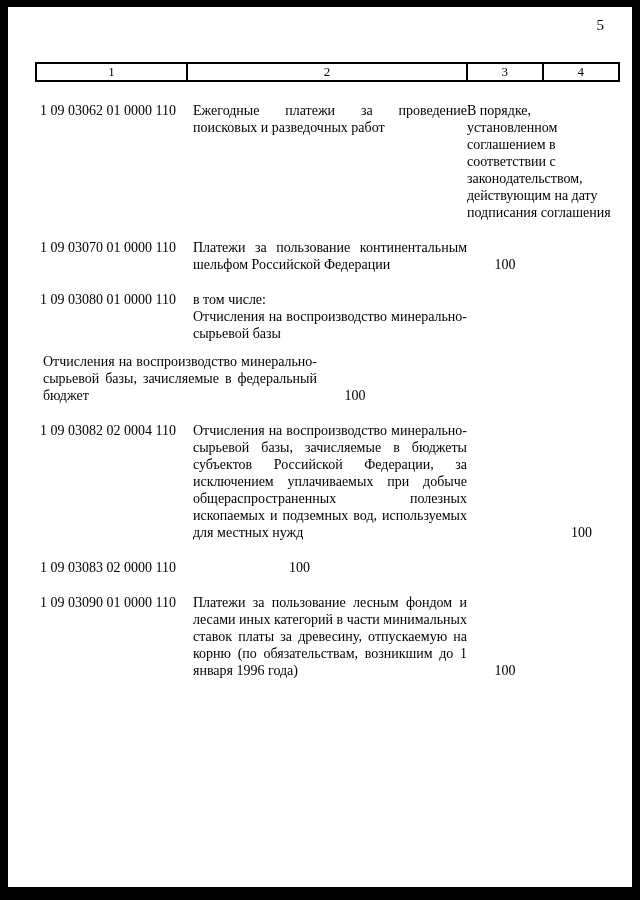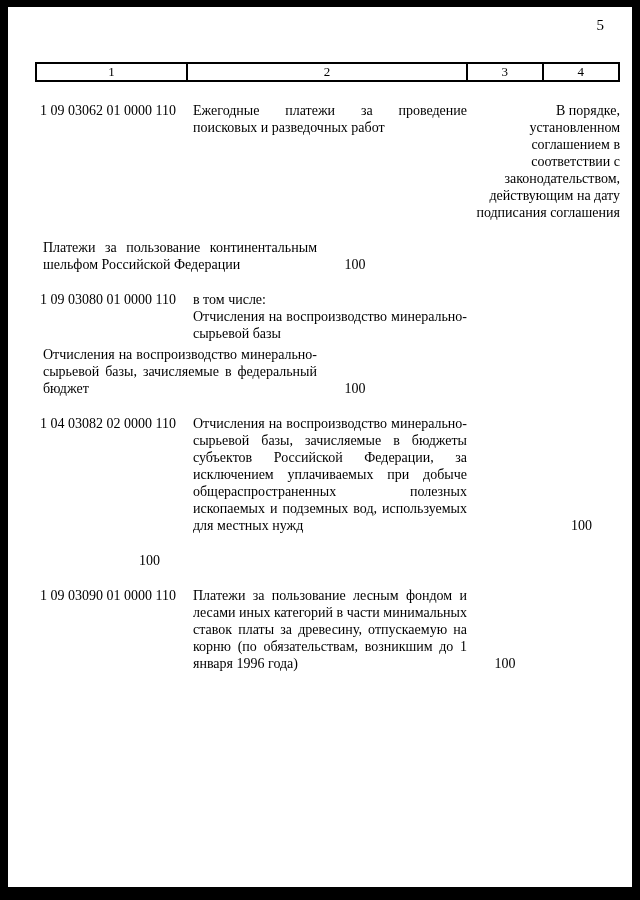--- a/index.html
+++ b/index.html
@@ -48,21 +48,21 @@
   .hc3 { width: 76px;  border-left: 2px solid #000; }
   .hc4 { width: 77px;  border-left: 2px solid #000; }
 
   
   .row {
     display: flex;
     margin-bottom: 18px;
     font-size: 14px;
     line-height: 17px;
   }
-  .row.tight { margin-bottom: 4px; }
+  .row.tight { margin-bottom: 11px; }
   .c1 {
     width: 150px;
     box-sizing: border-box;
     padding-left: 5px;
     white-space: nowrap;
   }
   .c2 {
     width: 282px;
     box-sizing: border-box;
     padding-left: 8px;
@@ -76,21 +76,21 @@
     justify-content: center;
   }
   .c4 {
     width: 77px;
     display: flex;
     align-items: flex-end;
     justify-content: center;
   }
   .note {
     width: 153px;
-    text-align: right;
+    text-align: left;
   }
 </style>
 </head>
 <body>
 
 <div class="scan">
   <div class="page">
 
     <div class="page-number">5</div>
 
@@ -103,20 +103,21 @@
         <div class="hcell hc4">4</div>
       </div>
 
       <div class="row">
         <div class="c1">1 09 03062 01 0000 110</div>
         <div class="c2">Ежегодные платежи за проведение поисковых и разведочных работ</div>
         <div class="note">В порядке, установленном соглашением в соответствии с законодательством, действующим на дату подписания соглашения</div>
       </div>
 
       <div class="row">
+        <div class="c1">1 09 03070 01 0000 110</div>
         <div class="c2">Платежи за пользование континентальным шельфом Российской Федерации</div>
         <div class="c3">100</div>
         <div class="c4"></div>
       </div>
 
       <div class="row tight">
         <div class="c1">1 09 03080 01 0000 110</div>
         <div class="c2">
           <div>в том числе:</div>
           <div>Отчисления на воспроизводство минерально-сырьевой базы</div>
@@ -125,27 +126,28 @@
         <div class="c4"></div>
       </div>
 
       <div class="row">
         <div class="c2">Отчисления на воспроизводство минерально-сырьевой базы, зачисляемые в федеральный бюджет</div>
         <div class="c3">100</div>
         <div class="c4"></div>
       </div>
 
       <div class="row">
-        <div class="c1">1 04 03082 02 0000 110</div>
+        <div class="c1">1 09 03082 02 0004 110</div>
         <div class="c2">Отчисления на воспроизводство минерально-сырьевой базы, зачисляемые в бюджеты субъектов Российской Федерации, за исключением уплачиваемых при добыче общераспространенных полезных ископаемых и подземных вод, используемых для местных нужд</div>
         <div class="c3"></div>
         <div class="c4">100</div>
       </div>
 
       <div class="row">
+        <div class="c1">1 09 03083 02 0000 110</div>
         <div class="c3"></div>
         <div class="c4">100</div>
       </div>
 
       <div class="row">
         <div class="c1">1 09 03090 01 0000 110</div>
         <div class="c2">Платежи за пользование лесным фондом и лесами иных категорий в части минимальных ставок платы за древесину, отпускаемую на корню (по обязательствам, возникшим до 1 января 1996 года)</div>
         <div class="c3">100</div>
         <div class="c4"></div>
       </div>

